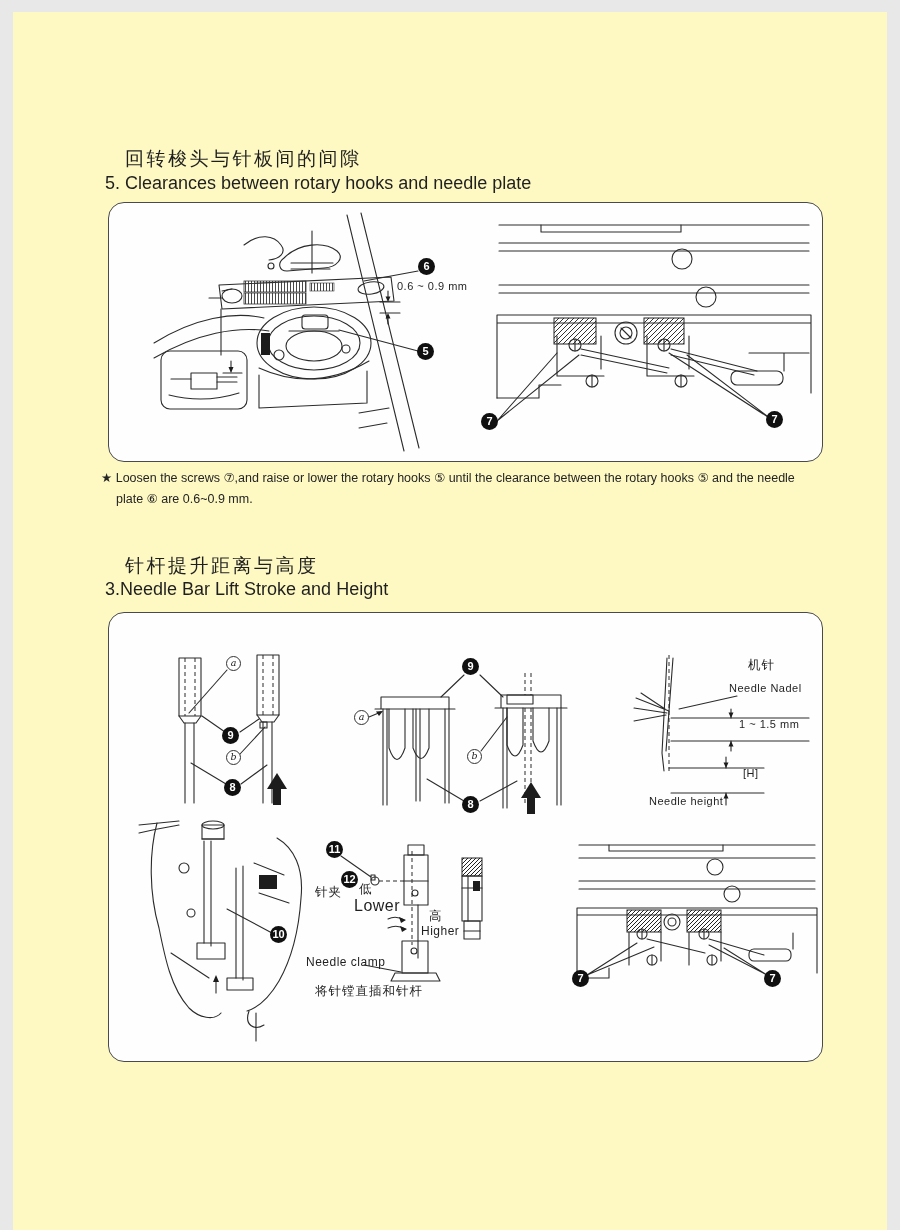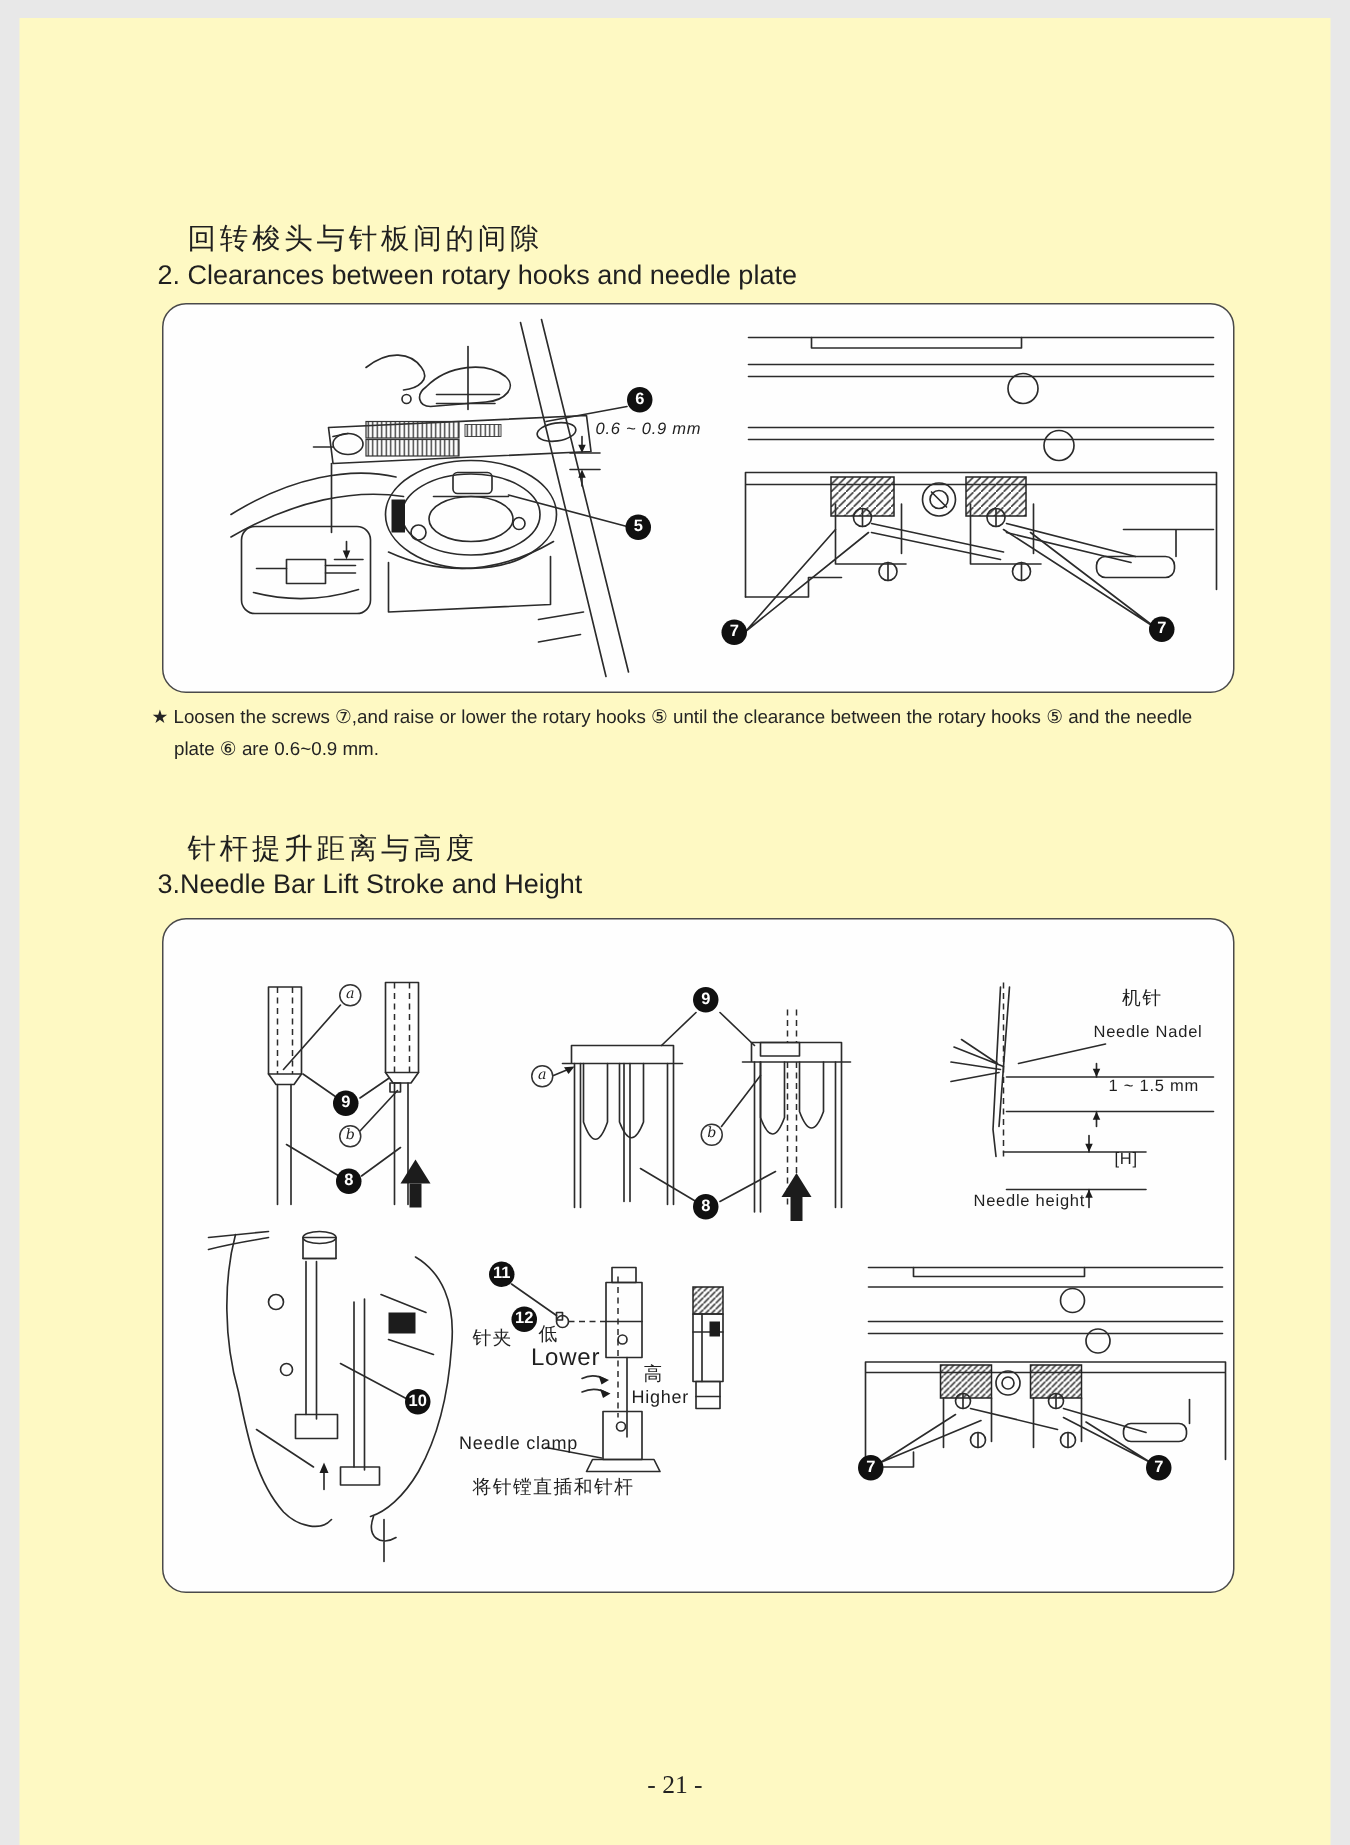--- a/index.html
+++ b/index.html
@@ -25,21 +25,21 @@
   .lbl-cjk{position:absolute;font-size:12.5px;color:#1f1f1f;white-space:nowrap;letter-spacing:1px;font-family:"DejaVu Sans",sans-serif;}
   .pagenum{position:absolute;left:0;top:1168px;width:100%;text-align:center;
       font-family:"Liberation Serif","DejaVu Serif",serif;font-size:17px;color:#222;}
 </style>
 </head>
 <body>
 
 <div class="page">
 
   <div class="abs cn-title" style="left:112px;top:134px;">回转梭头与针板间的间隙</div>
-  <div class="abs en-title" style="left:92px;top:161px;">2. Clearances between rotary hooks and needle plate</div>
+  <div class="abs en-title" style="left:92px;top:161px;">5. Clearances between rotary hooks and needle plate</div>
 
   <div class="fig-box" style="left:95px;top:190px;width:713px;height:258px;">
     <svg class="art" width="713" height="258" viewBox="0 0 713 258">
       <defs>
         <pattern id="hv1" width="3" height="8" patternUnits="userSpaceOnUse">
           <path d="M1.5,0 V8" stroke="#333" stroke-width="0.9"></path>
         </pattern>
         <pattern id="hd1" width="5" height="5" patternUnits="userSpaceOnUse">
           <path d="M0,5 L5,0" stroke="#333" stroke-width="1"></path>
         </pattern>
@@ -112,21 +112,21 @@
         <path class="s" d="M572,172 V184"></path>
       <path class="s" d="M388,195 H430 M430,195 V182 M430,182 H452"></path>
       <rect class="s" x="622" y="168" width="52" height="14" rx="6"></rect>
       <path class="s" d="M675,150 V168 M640,150 H700"></path>
       <path class="s" d="M388,218 L448,150 M388,218 L470,152"></path>
       <path class="s" d="M662,216 L560,150 M662,216 L578,152"></path>
     </svg>
   </div>
 
   <div class="co" style="left:405px;top:246px;">6</div>
-  <div class="lbl" style="left:384px;top:268px;font-style:italic;">0.6 ~ 0.9 mm</div>
+  <div class="lbl" style="left:384px;top:268px;">0.6 ~ 0.9 mm</div>
   <div class="co" style="left:404px;top:331px;">5</div>
   <div class="co" style="left:468px;top:401px;">7</div>
   <div class="co" style="left:753px;top:399px;">7</div>
 
   <div class="abs note" style="left:88px;top:458px;">★ Loosen the screws ⑦,and raise or lower the rotary hooks ⑤ until the clearance between the rotary hooks ⑤ and the needle</div>
   <div class="abs note" style="left:103px;top:479px;">plate ⑥ are 0.6~0.9 mm.</div>
 
   <div class="abs cn-title" style="left:112px;top:541px;">针杆提升距离与高度</div>
   <div class="abs en-title" style="left:92px;top:567px;text-align:right;">3.Needle Bar Lift Stroke and Height</div>
 
@@ -282,15 +282,14 @@
   <div class="lbl-cjk" style="left:416px;top:896px;">高</div>
   <div class="lbl" style="left:408px;top:912px;font-size:12px;text-align:center;">Higher</div>
   <div class="lbl-cjk" style="left:302px;top:872px;">针夹</div>
   <div class="lbl" style="left:293px;top:943px;font-size:12px;">Needle clamp</div>
 
   <div class="lbl-cjk" style="left:302px;top:971px;">将针镗直插和针杆</div>
 
   <div class="co" style="left:559px;top:958px;">7</div>
   <div class="co" style="left:751px;top:958px;">7</div>
 
-  <div class="pagenum">- 21 -</div>
 
 </div>
 
 </body></html>

